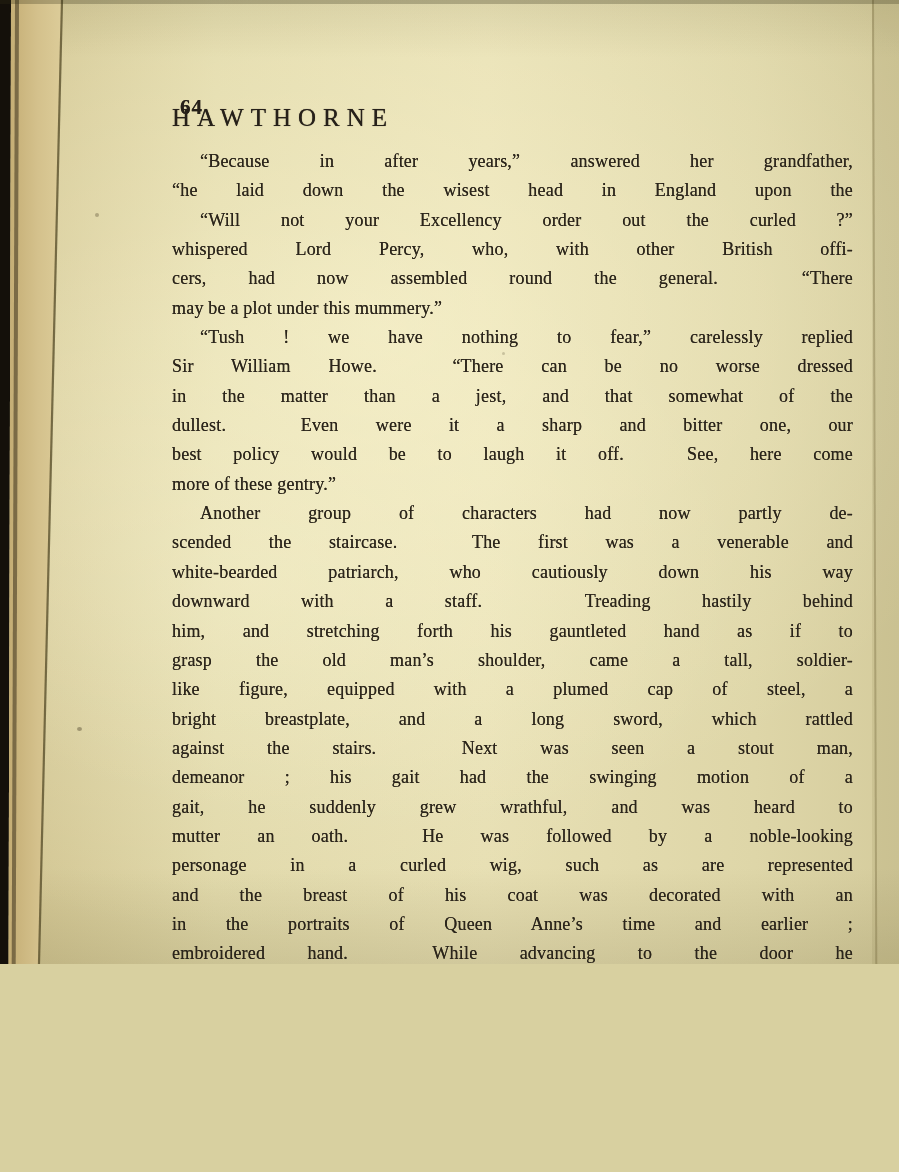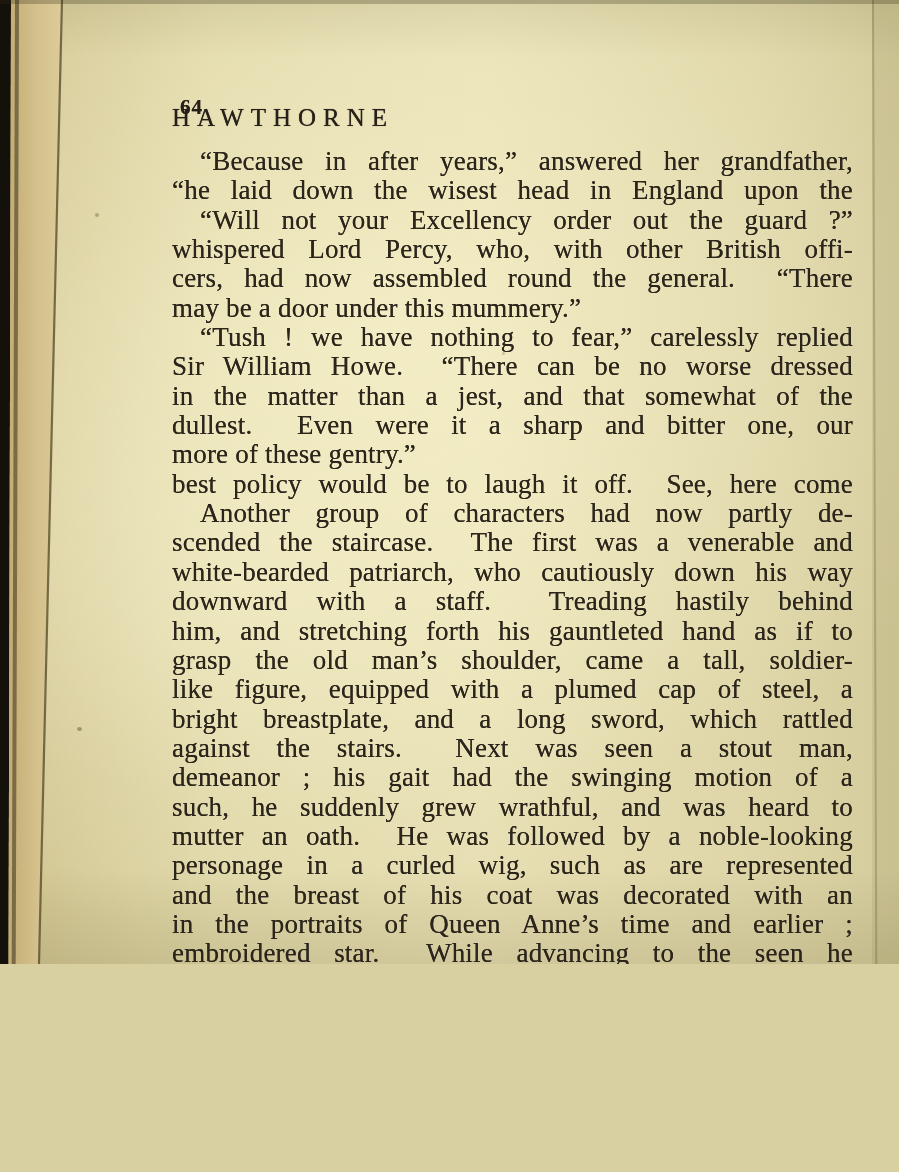--- a/index.html
+++ b/index.html
@@ -28,21 +28,21 @@
     text-shadow:0 0 .6px rgba(38,32,25,.85);
   }
   .running-head{
     position:absolute;left:0;right:0;top:12px;
     font-size:25px;font-weight:400;letter-spacing:7px;
     text-shadow:0 0 .7px rgba(38,32,25,.9);
   }
 
   .text-block{
     position:absolute;left:172px;top:147px;width:681px;z-index:2;
-    color:#2b251b;font-size:27px;letter-spacing:.2px;
+    color:#2b251b;font-size:18px;letter-spacing:.2px;
     text-shadow:0 0 .6px rgba(43,37,27,.85);
   }
   .line{
     line-height:29.35px;white-space:pre-wrap;
     text-align:justify;text-align-last:justify;
   }
   .line.indent{padding-left:28px;}
   .line.para-end{text-align-last:left;}
 
   .speck{position:absolute;border-radius:50%;background:rgba(60,50,28,.55);z-index:2;}
@@ -75,44 +75,44 @@
   </svg>
 
   <div class="header-row">
     <span class="page-number">64</span>
     <span class="running-head">HAWTHORNE</span>
   </div>
 
   <div class="text-block">
       <div class="line indent">“Because in after years,” answered her grandfather,</div>
       <div class="line">“he laid down the wisest head in England upon the</div>
-      <div class="line indent">“Will not your Excellency order out the guard ?”</div>
+      <div class="line indent">“Will not your Excellency order out the curled ?”</div>
       <div class="line">whispered Lord Percy, who, with other British offi-</div>
       <div class="line">cers, had now assembled round the general.  “There</div>
-      <div class="line para-end">may be a door under this mummery.”</div>
+      <div class="line para-end">may be a plot under this mummery.”</div>
       <div class="line indent">“Tush ! we have nothing to fear,” carelessly replied</div>
       <div class="line">Sir William Howe.  “There can be no worse dressed</div>
       <div class="line">in the matter than a jest, and that somewhat of the</div>
       <div class="line">dullest.  Even were it a sharp and bitter one, our</div>
+      <div class="line">best policy would be to laugh it off.  See, here come</div>
       <div class="line para-end">more of these gentry.”</div>
-      <div class="line">best policy would be to laugh it off.  See, here come</div>
       <div class="line indent">Another group of characters had now partly de-</div>
       <div class="line">scended the staircase.  The first was a venerable and</div>
       <div class="line">white-bearded patriarch, who cautiously down his way</div>
       <div class="line">downward with a staff.  Treading hastily behind</div>
       <div class="line">him, and stretching forth his gauntleted hand as if to</div>
       <div class="line">grasp the old man’s shoulder, came a tall, soldier-</div>
       <div class="line">like figure, equipped with a plumed cap of steel, a</div>
       <div class="line">bright breastplate, and a long sword, which rattled</div>
       <div class="line">against the stairs.  Next was seen a stout man,</div>
       <div class="line">demeanor ; his gait had the swinging motion of a</div>
-      <div class="line">such, he suddenly grew wrathful, and was heard to</div>
+      <div class="line">gait, he suddenly grew wrathful, and was heard to</div>
       <div class="line">mutter an oath.  He was followed by a noble-looking</div>
       <div class="line">personage in a curled wig, such as are represented</div>
       <div class="line">and the breast of his coat was decorated with an</div>
       <div class="line">in the portraits of Queen Anne’s time and earlier ;</div>
-      <div class="line">embroidered star.  While advancing to the seen he</div>
+      <div class="line">embroidered hand.  While advancing to the door he</div>
     </div>
 
   <div class="speck s1"></div>
   <div class="speck s2"></div>
   <div class="speck s3"></div>
 </div>
 
 </body></html>

